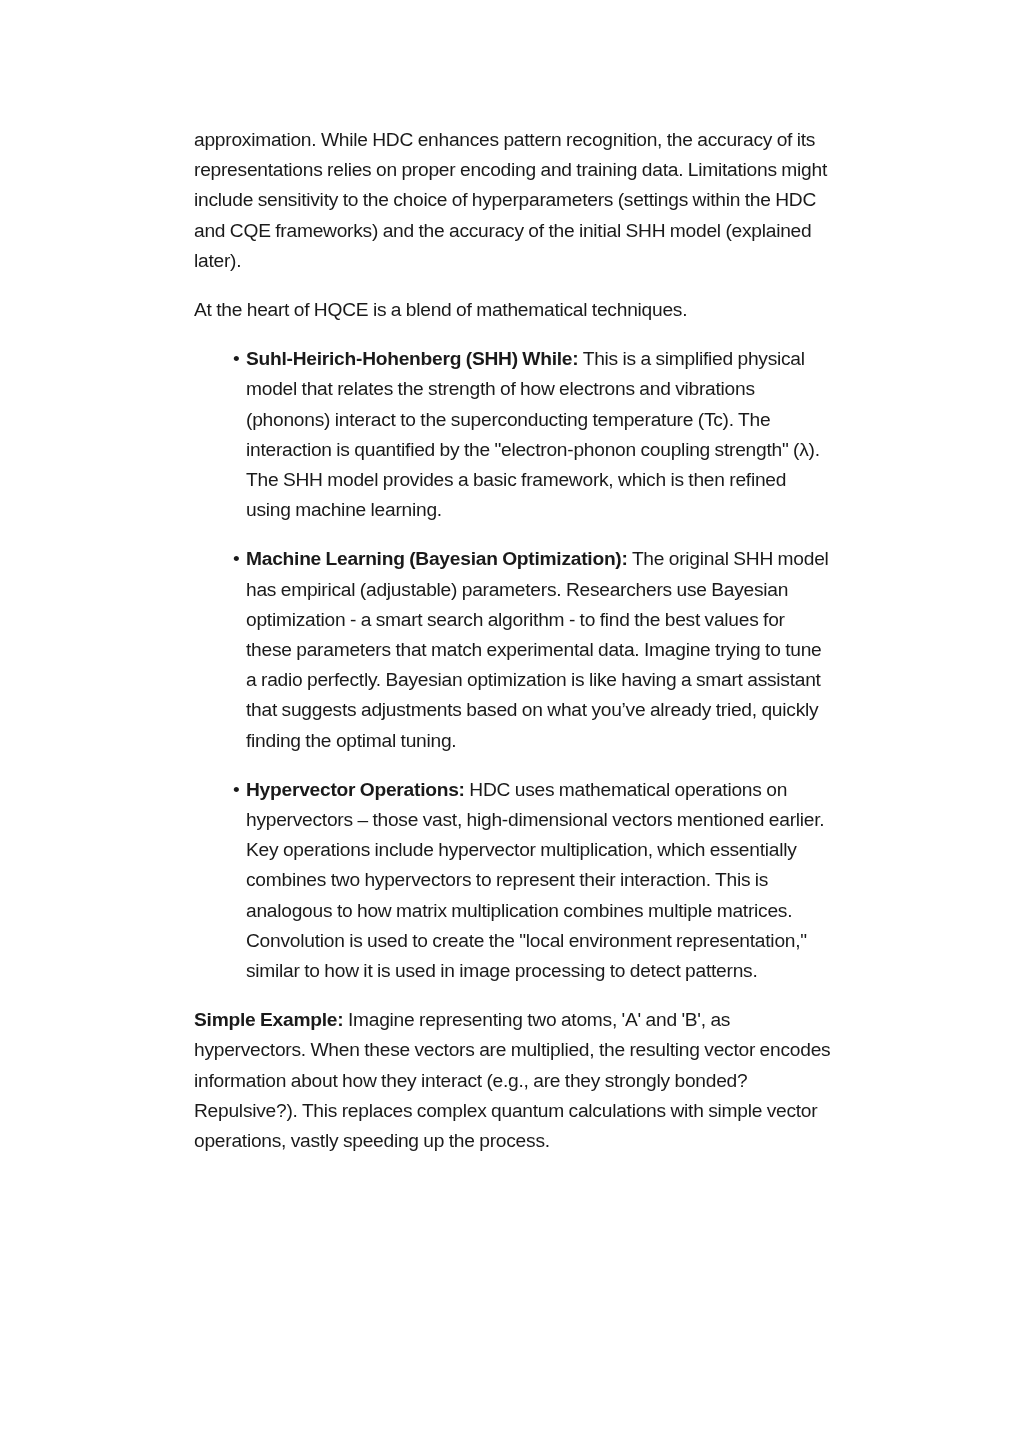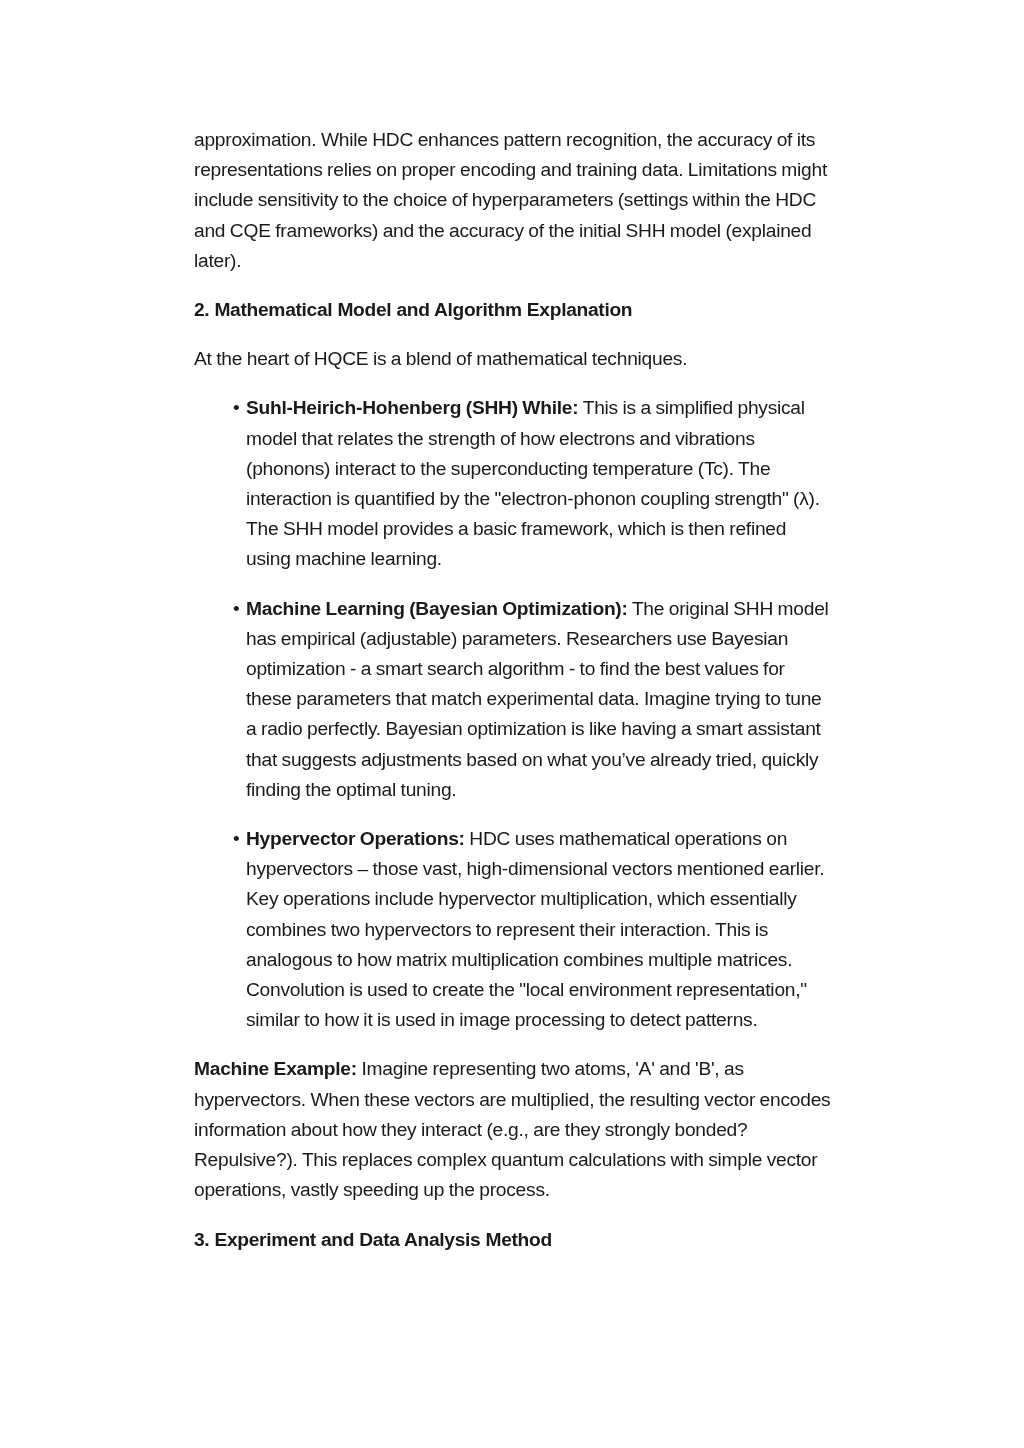--- a/index.html
+++ b/index.html
@@ -57,36 +57,34 @@
     }
     b, .bold { font-weight: bold; }
   </style>
 </head>
 <body>
 
 <div class="page">
 
   <p class="para">approximation. While HDC enhances pattern recognition, the accuracy of its representations relies on proper encoding and training data. Limitations might include sensitivity to the choice of hyperparameters (settings within the HDC and CQE frameworks) and the accuracy of the initial SHH model (explained later).</p>
 
-  <h2 class="heading">2. Mathematical Model and Algorithm Explanation</h2>
 
   <p class="para">At the heart of HQCE is a blend of mathematical techniques.</p>
 
   <ul class="bullets">
     <li class="bullet-item">
       <span class="bullet-dot">•</span>
       <span class="bold">Suhl-Heirich-Hohenberg (SHH) While:</span><span> This is a simplified physical model that relates the strength of how electrons and vibrations (phonons) interact to the superconducting temperature (Tc). The interaction is quantified by the "electron-phonon coupling strength" (λ). The SHH model provides a basic framework, which is then refined using machine learning.</span>
     </li>
     <li class="bullet-item">
       <span class="bullet-dot">•</span>
       <span class="bold">Machine Learning (Bayesian Optimization):</span><span> The original SHH model has empirical (adjustable) parameters. Researchers use Bayesian optimization - a smart search algorithm - to find the best values for these parameters that match experimental data. Imagine trying to tune a radio perfectly. Bayesian optimization is like having a smart assistant that suggests adjustments based on what you’ve already tried, quickly finding the optimal tuning.</span>
     </li>
     <li class="bullet-item">
       <span class="bullet-dot">•</span>
       <span class="bold">Hypervector Operations:</span><span> HDC uses mathematical operations on hypervectors – those vast, high-dimensional vectors mentioned earlier. Key operations include hypervector multiplication, which essentially combines two hypervectors to represent their interaction. This is analogous to how matrix multiplication combines multiple matrices. Convolution is used to create the "local environment representation," similar to how it is used in image processing to detect patterns.</span>
     </li>
   </ul>
 
-  <p class="para"><span class="bold">Machine Example:</span><span> Imagine representing two atoms, 'A' and 'B', as hypervectors. When these vectors are multiplied, the resulting vector encodes information about how they interact (e.g., are they strongly bonded? Repulsive?). This replaces complex quantum calculations with simple vector operations, vastly speeding up the process.</span></p>
+  <p class="para"><span class="bold">Simple Example:</span><span> Imagine representing two atoms, 'A' and 'B', as hypervectors. When these vectors are multiplied, the resulting vector encodes information about how they interact (e.g., are they strongly bonded? Repulsive?). This replaces complex quantum calculations with simple vector operations, vastly speeding up the process.</span></p>
 
-  <h2 class="heading">3. Experiment and Data Analysis Method</h2>
 
 </div>
 
 </body></html>

